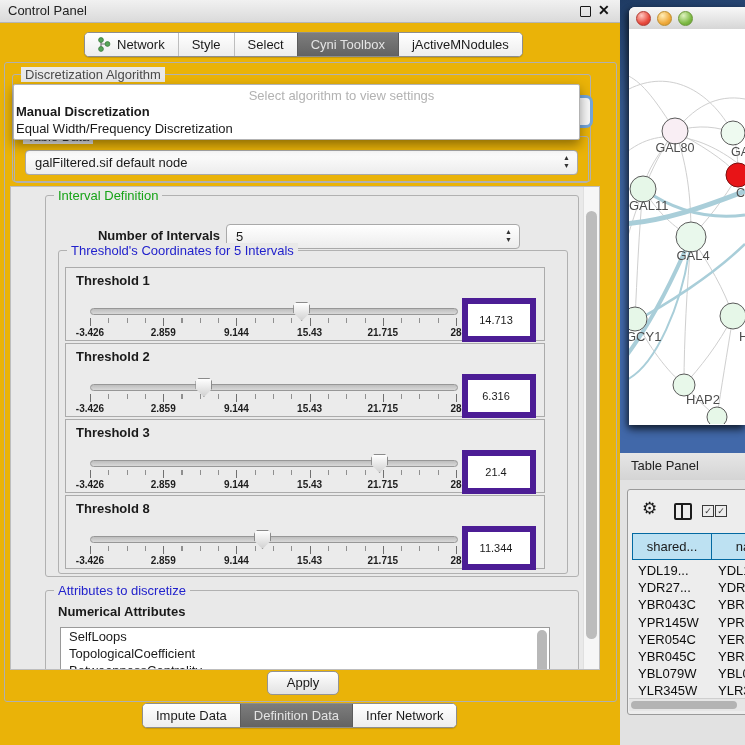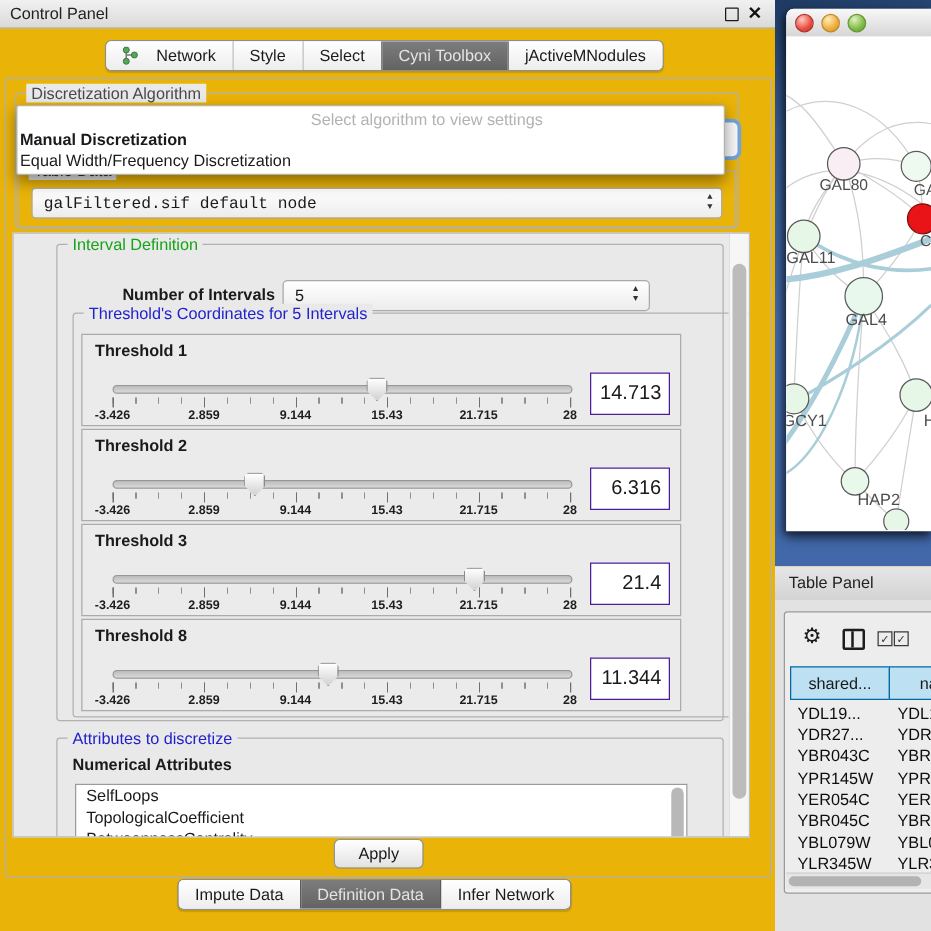--- a/index.html
+++ b/index.html
@@ -11,21 +11,21 @@
   .titlebar{left:0;top:0;width:620px;height:22px;background:linear-gradient(#f1f1f1,#dadada);
             border-bottom:1px solid #b5b5b5;}
   .titlebar .ttl{position:absolute;left:8px;top:3px;color:#222;}
   .float-ic{position:absolute;left:580px;top:6px;width:9px;height:9px;border:1.5px solid #1a1a1a;border-radius:1px;}
   .close-ic{position:absolute;left:598px;top:2px;font-weight:bold;font-size:14px;color:#111;}
 
   
   .seggroup{display:flex;height:23px;border:1px solid #8e8e8e;border-radius:5px;overflow:hidden;
             background:#fff;box-shadow:0 1px 1px rgba(0,0,0,.15);}
   .seg{line-height:23px;padding:0 13px;background:linear-gradient(#ffffff,#ededed);white-space:nowrap;
-       display:flex;align-items:center;gap:14px;justify-content:center;}
+       display:flex;align-items:center;gap:6px;justify-content:center;}
   .seg + .seg{border-left:1px solid #bdbdbd;}
   .seg.dark{background:linear-gradient(#7d7d7d,#636363);color:#e4e4e4;border-left:1px solid #5c5c5c;}
   .seg.dark + .seg{border-left:1px solid #5c5c5c;}
   .top-tabs{left:84px;top:32px;}
   .bottom-tabs{left:142px;top:703px;}
 
   
   .outer-panel{left:4px;top:62px;width:611px;height:638px;border:1px solid #b0b0b0;border-radius:3px;}
   .group{border:1px solid #b1b1b1;border-radius:3px;}
   .group-label{position:absolute;top:-8px;left:8px;background:#e9e9e9;padding:0 4px;white-space:nowrap;}
@@ -50,39 +50,39 @@
   .combo .spin{position:absolute;right:7px;top:3px;font-size:7px;line-height:8px;color:#333;text-align:center;}
 
   
   .settings-pane{left:10px;top:186px;width:588px;height:482px;border:1px solid #bdbdbd;background:#e9e9e9;overflow:hidden;}
   .v-scroll{position:absolute;right:0;top:0;width:15px;height:100%;background:#f6f6f6;border-left:1px solid #e0e0e0;}
   .v-thumb{position:absolute;left:2px;top:24px;width:11px;height:428px;background:#bcbcbc;border-radius:6px;}
 
   .interval-group{left:34px;top:8px;width:532px;height:380px;}
   .interval-group > .group-label{color:#17a317;}
   .num-label{position:absolute;left:42px;top:32px;width:132px;text-align:right;font-weight:bold;}
-  .threshold-group{left:12px;top:54px;width:508px;height:322px;padding-left:43px;}
+  .threshold-group{left:12px;top:54px;width:508px;height:322px;}
   .threshold-group > .group-label{color:#2222cc;}
   .th-panel{position:absolute;left:6px;width:478px;height:72px;border:1px solid #ababab;background:#ebebeb;}
   .th-label{position:absolute;left:10px;top:5px;font-weight:bold;}
   .slider{position:absolute;left:24px;top:36px;width:366px;height:34px;}
   .track{position:absolute;left:0;top:4px;width:100%;height:5px;border:1px solid #979797;border-radius:4px;
          background:linear-gradient(#bdbdbd,#d9d9d9);}
   .thumb{position:absolute;top:-2px;width:15px;height:17px;margin-left:-8px;
          background:linear-gradient(#ffffff,#d2d2d2);border:1px solid #8a8a8a;
          clip-path:polygon(18% 0,82% 0,100% 18%,100% 55%,50% 100%,0 55%,0 18%);}
   .minor-ticks{position:absolute;left:0;top:14px;width:100%;height:5px;
          background:repeating-linear-gradient(90deg,#8f8f8f 0,#8f8f8f 1px,transparent 1px,transparent 5%);}
   .major-ticks{position:absolute;left:0;top:14px;width:100%;height:8px;border-right:1px solid #6f6f6f;
          background:repeating-linear-gradient(90deg,#6f6f6f 0,#6f6f6f 1px,transparent 1px,transparent 20%);}
   .tick-labels{position:absolute;left:0;top:23px;width:100%;height:12px;}
   .tick-labels span{position:absolute;transform:translateX(-50%);font-size:10px;font-weight:bold;color:#1d1d1d;}
   .tl0{left:0;} .tl1{left:20%;} .tl2{left:40%;} .tl3{left:60%;} .tl4{left:80%;} .tl5{left:100%;}
-  .value-box{position:absolute;right:8px;top:30px;width:56px;height:32px;background:#fff;border:1px solid #4c1d95;
-             line-height:32px;text-align:right;padding-right:6px;font-size:16px;}
+  .value-box{position:absolute;right:8px;top:30px;width:56px;height:32px;background:#fff;border:6px solid #4c1d95;
+             line-height:32px;text-align:center;padding-right:6px;font-size:11px;}
 
   .attr-group{left:34px;top:403px;width:532px;height:110px;}
   .attr-group > .group-label{color:#2222cc;}
   .attr-title{position:absolute;left:12px;top:13px;font-weight:bold;}
   .attr-list{position:absolute;left:14px;top:36px;width:488px;height:70px;background:#fff;border:1px solid #9a9a9a;overflow:hidden;}
   .attr-item{height:17px;line-height:17px;padding-left:8px;}
   .list-scroll{position:absolute;right:2px;top:2px;width:10px;height:64px;background:#b8b8b8;border-radius:5px;}
 
   .apply-btn{left:267px;top:671px;width:70px;height:22px;border:1px solid #949494;border-radius:5px;
              background:linear-gradient(#ffffff,#e2e2e2);text-align:center;line-height:21px;}
@@ -171,21 +171,21 @@
   <div class="abs focus-ring"></div>
 
   <div class="abs popup">
     <div class="hint">Select algorithm to view settings</div>
     <div class="opt1">Manual Discretization</div>
     <div class="opt2">Equal Width/Frequency Discretization</div>
   </div>
 
   <div class="abs group tabledata-group">
     <span class="group-label">Table Data</span>
-    <div class="combo" style="left:10px;top:13px;width:551px;font-family:Liberation Mono, monospace;">
+    <div class="combo" style="left:10px;top:13px;width:551px;">
       <span class="cval">galFiltered.sif default node</span>
       <span class="spin">
         <span>▲</span><br><span>▼</span>
       </span>
     </div>
   </div>
 
   <div class="abs settings-pane">
 
     <div class="abs group interval-group">

